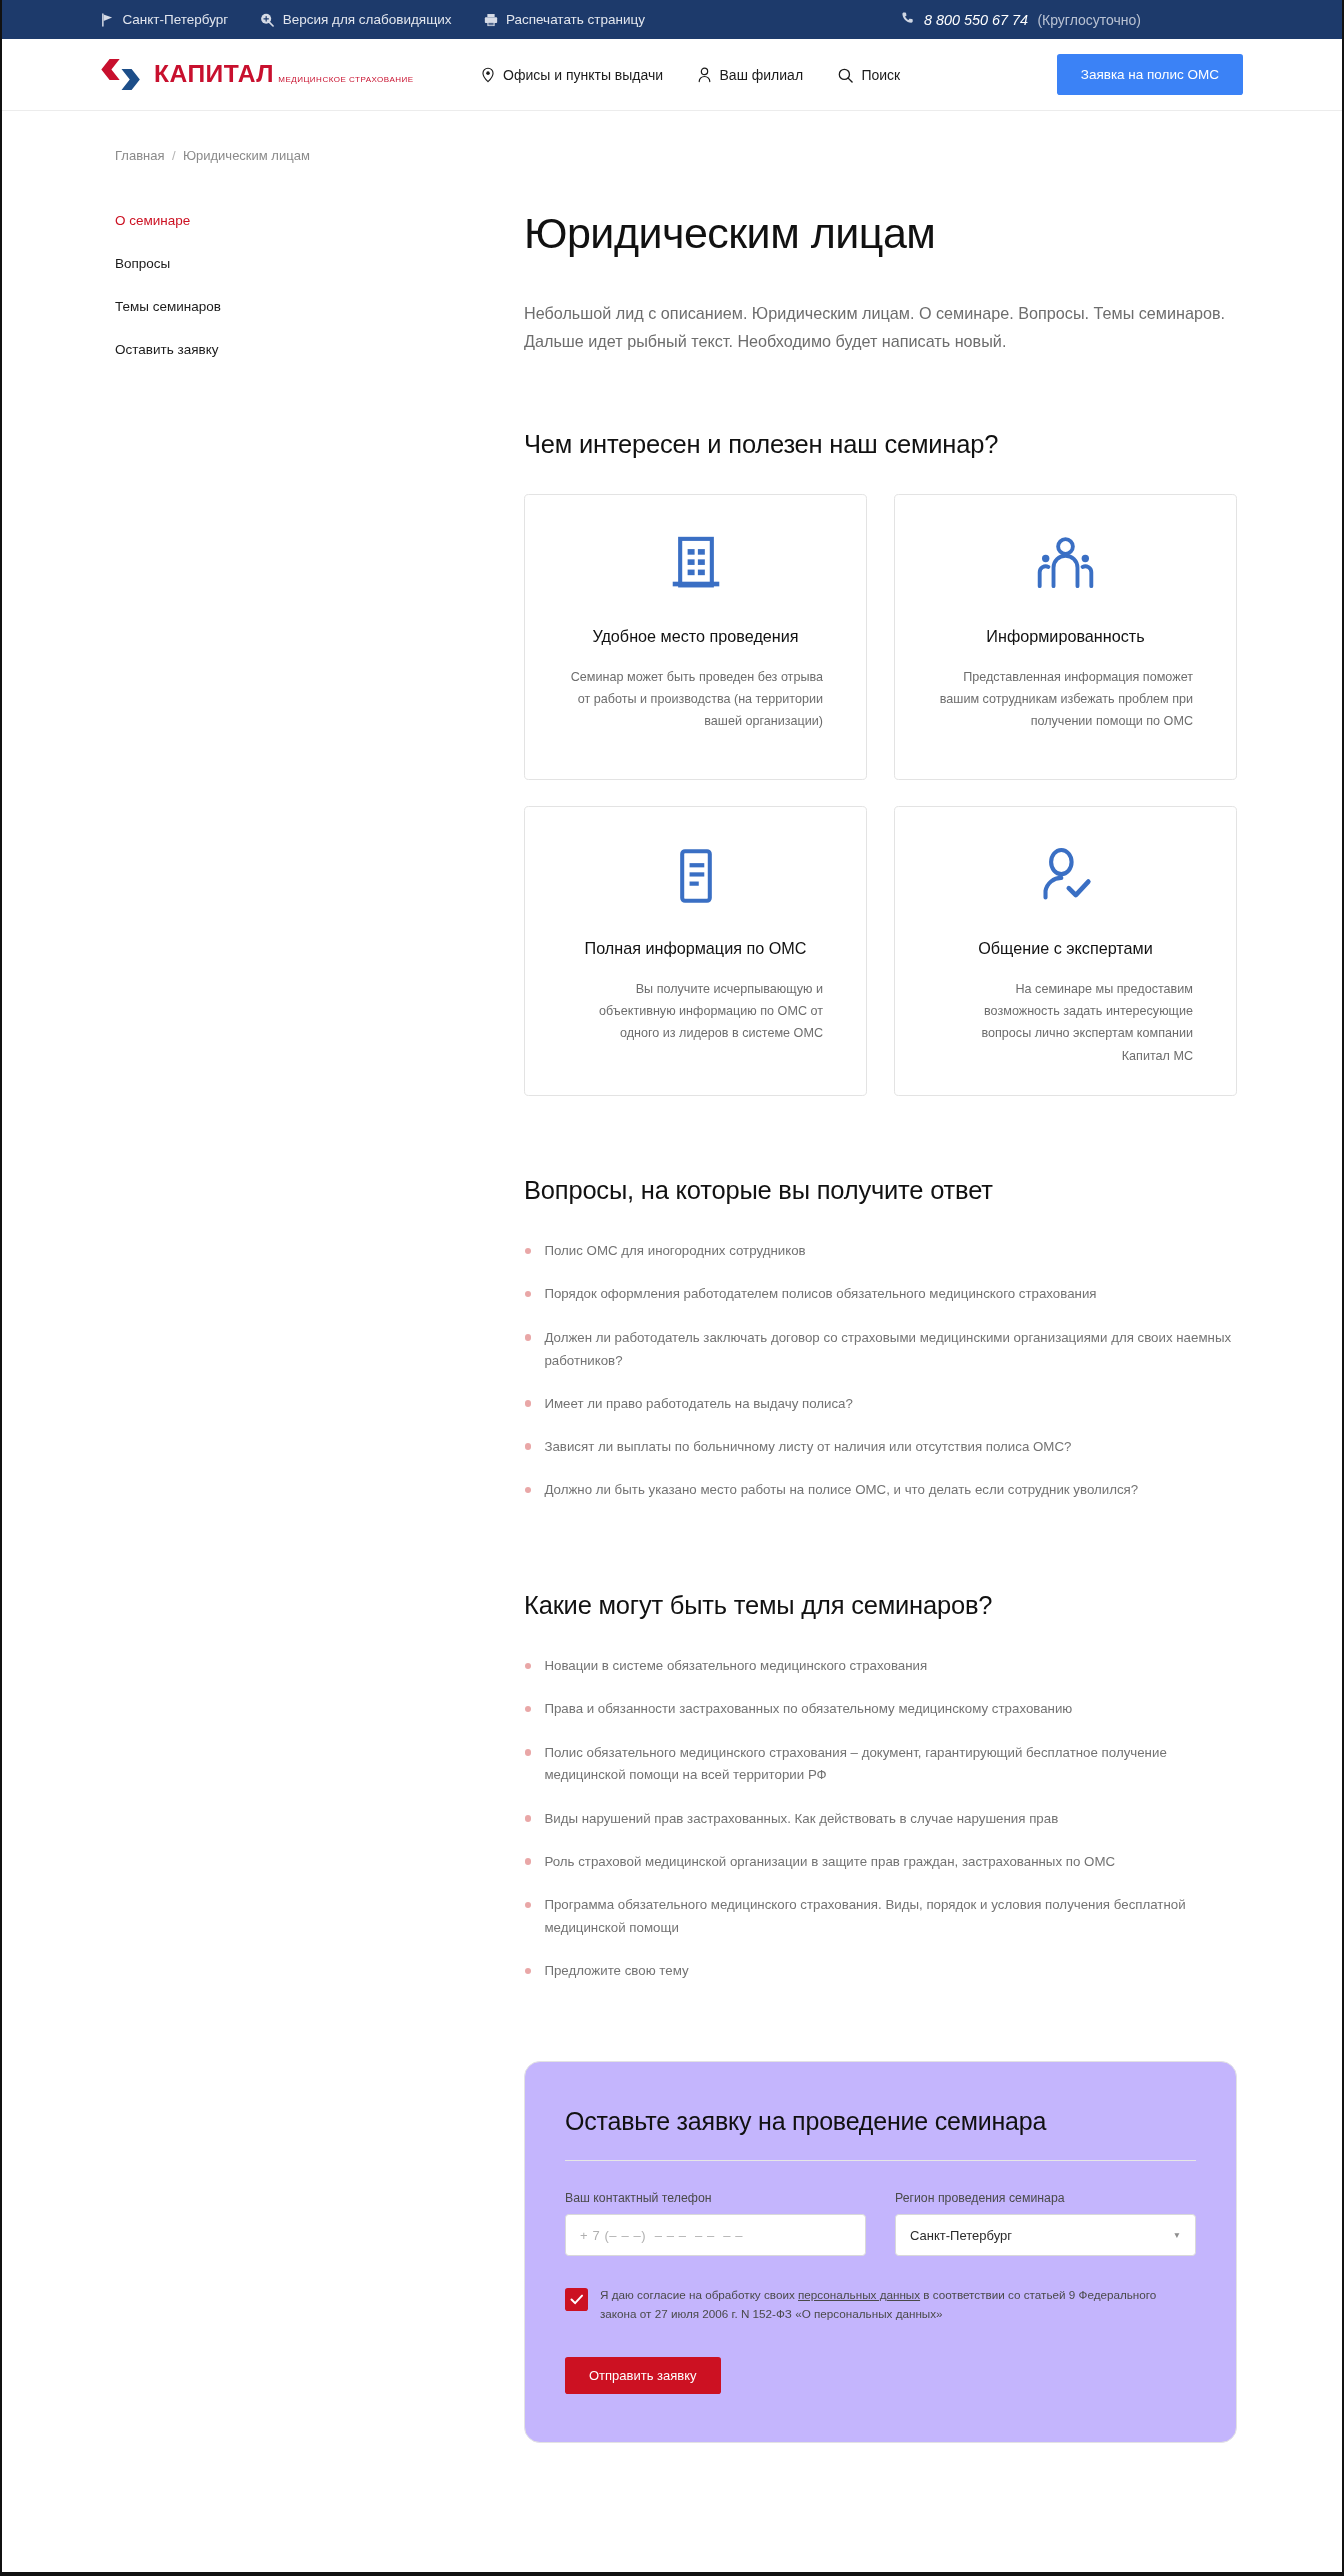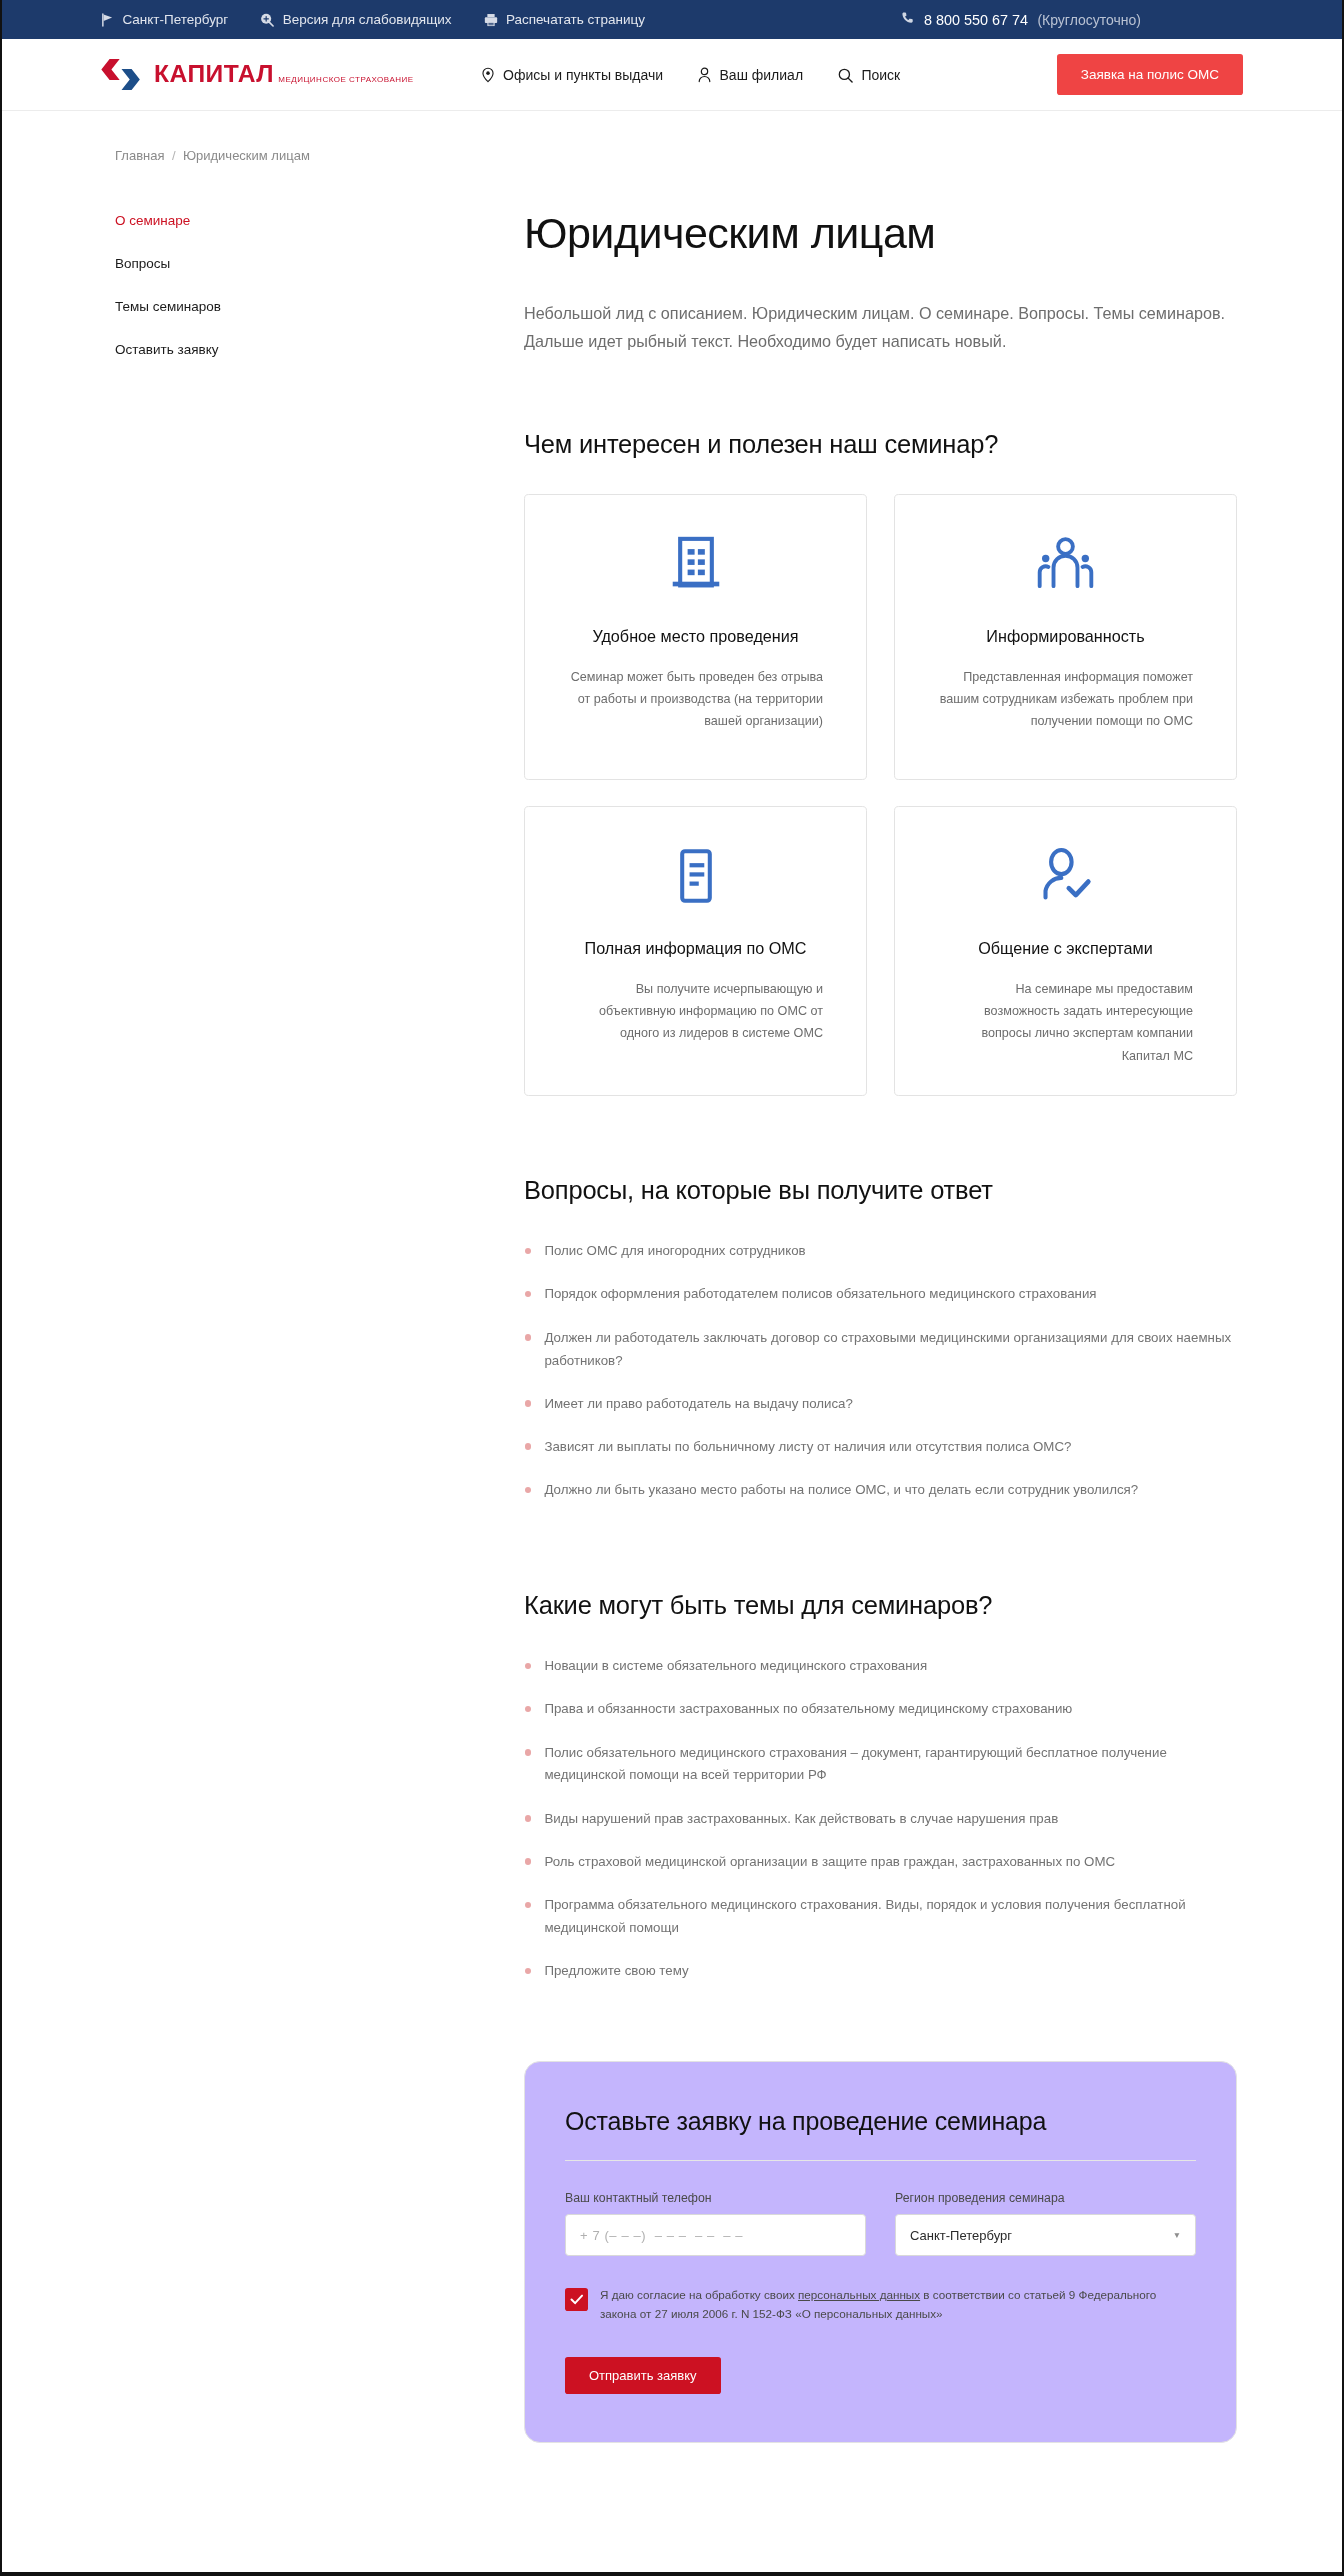--- a/index.html
+++ b/index.html
@@ -52,21 +52,21 @@
   .tb-item svg { display: block; flex: none; }
   .topbar-right {
     margin-left: auto;
     display: flex;
     align-items: center;
     gap: 9.3px;
     font-size: 14px;
     color: #ffffff;
     padding-right: 102px;
   }
-  .phone-num { color: #ffffff; font-size: 14.4px; white-space: nowrap; }
+  .phone-num { color: #ffffff; font-size: 14.4px; white-space: nowrap; font-style: italic; }
   .phone-note { color: #b9c2d3; font-size: 14px; }
 
   
   .header {
     height: 72px;
     background: #ffffff;
     border-bottom: 0.9px solid #ececec;
     display: flex;
     align-items: center;
   }
@@ -106,21 +106,21 @@
     gap: 8.4px;
     font-size: 14px;
     color: #1b1b1b;
     text-decoration: none;
     white-space: nowrap;
     cursor: pointer;
   }
   .nav-item svg { display: block; flex: none; }
   .cta-btn {
     margin-left: auto;
-    background: #ef4444;
+    background: #3b82f6;
     color: #ffffff;
     font-size: 13.5px;
     border: none;
     border-radius: 2.8px;
     padding: 0 24px;
     height: 41px;
     cursor: pointer;
     font-family: inherit;
     white-space: nowrap;
   }

